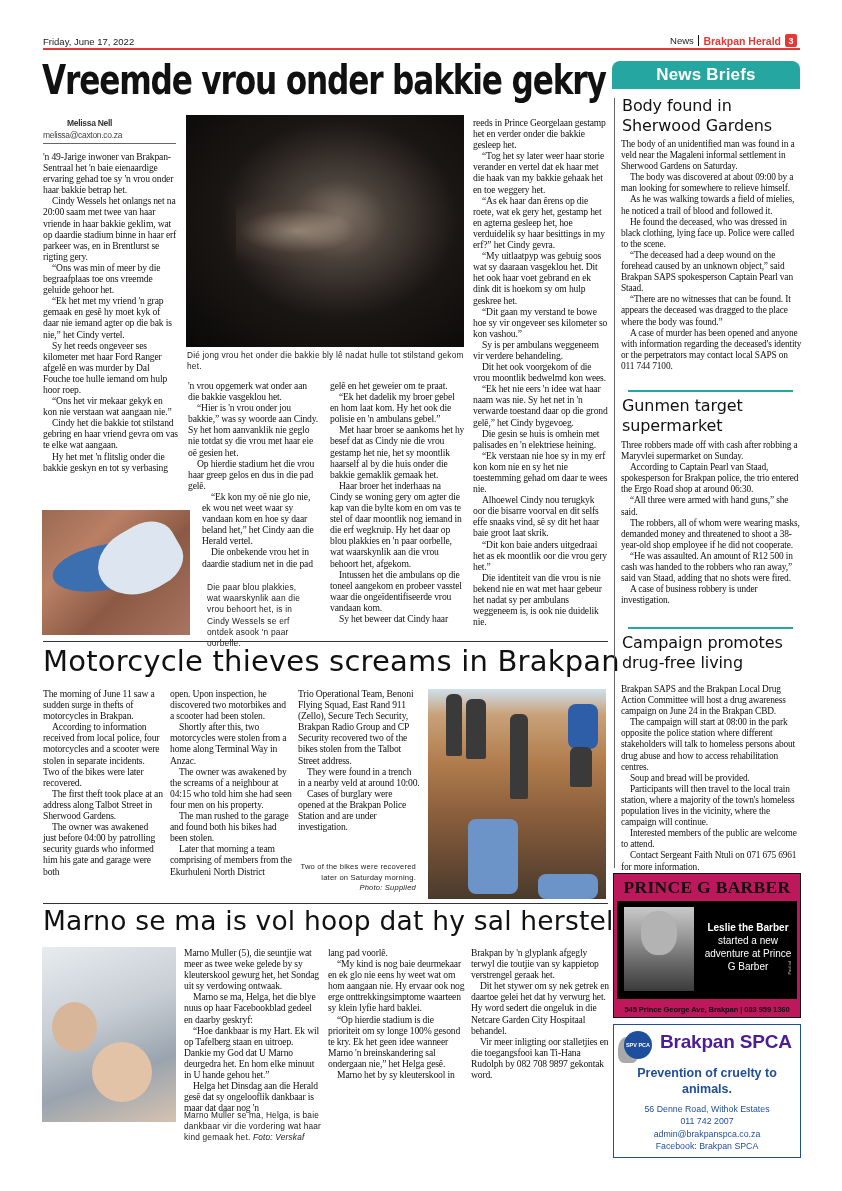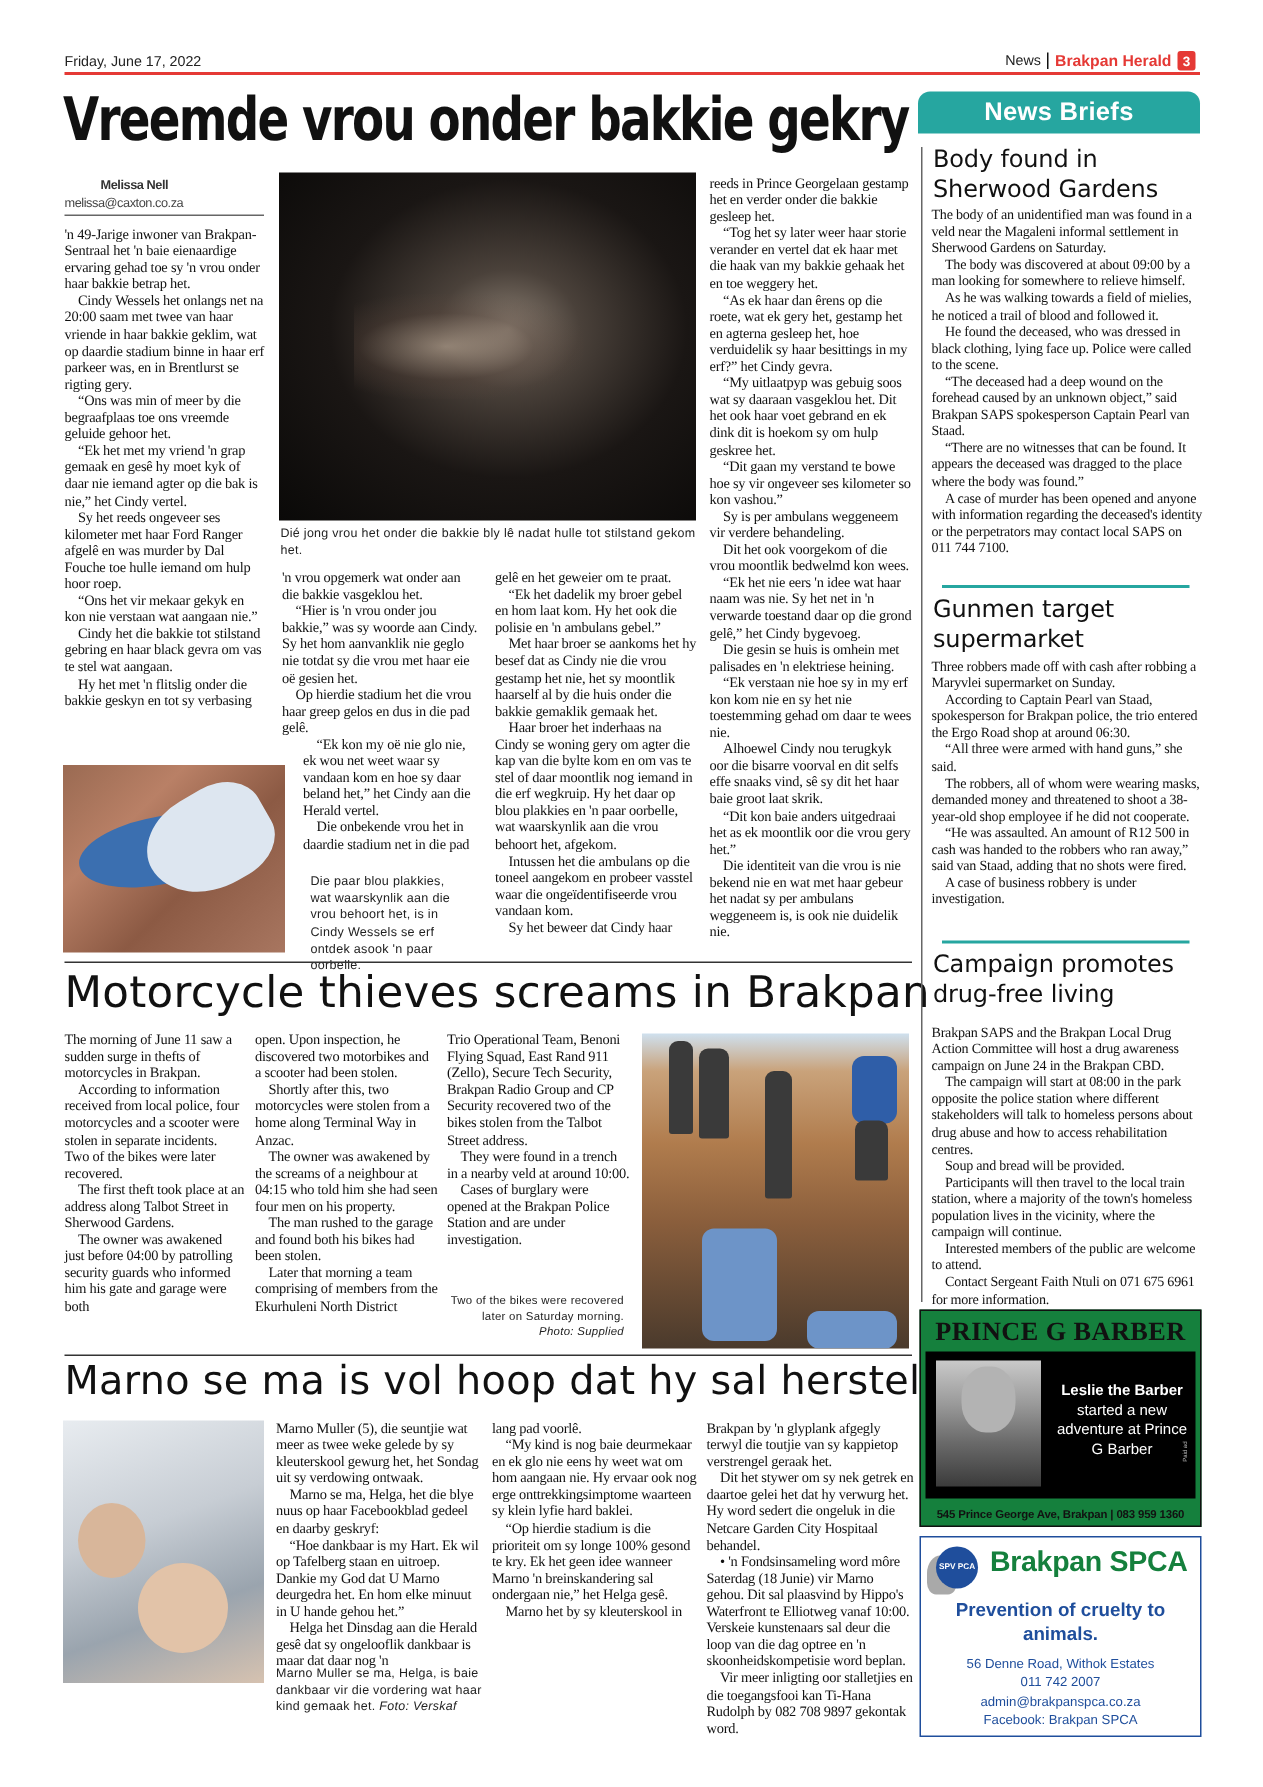--- a/index.html
+++ b/index.html
@@ -44,34 +44,34 @@
   .rule-thin { height: 1px; background: #333; }
 
   
   .sidebar-rule { left: 614px; top: 98px; width: 1px; height: 770px; background: #666; }
   .nb-banner { left: 612px; top: 61px; width: 188px; height: 28px; background: #26a6a0; border-radius: 8px 8px 0 0; display: flex; align-items: center; justify-content: center; color: #fff; font-family: "Liberation Sans", sans-serif; font-weight: bold; font-size: 17px; letter-spacing: 0.2px; }
   .brief-title { font-family: "DejaVu Sans", sans-serif; font-weight: normal; font-size: 16px; line-height: 20px; color: #111; letter-spacing: -0.1px; }
   .brief-rule { left: 628px; width: 165px; height: 2px; background: #26a6a0; }
   .sb-text { font-size: 9.4px; line-height: 11.1px; }
 
   
-  .ad-barber { left: 613px; top: 873px; width: 188px; height: 145px; border: 1.5px solid #111; background: #15803d; }
+  .ad-barber { left: 613px; top: 873px; width: 188px; height: 145px; border: 1.5px solid #111; background: #be185d; }
   .ad-barber .ttl { position: absolute; left: 2px; top: 3px; right: 2px; text-align: center; font-family: "Liberation Serif", serif; font-weight: bold; font-size: 17.5px; letter-spacing: 0.3px; color: #111; }
   .ad-barber .blk { position: absolute; left: 3px; top: 27px; right: 3px; height: 98px; background: #000; }
   .ad-barber .man { position: absolute; left: 7px; top: 6px; width: 70px; height: 84px; background: linear-gradient(180deg, #c9c9c9 0%, #999 35%, #6a6a6a 65%, #3b3b3b 100%); }
   .ad-barber .man::before { content: ""; position: absolute; left: 17px; top: 4px; width: 36px; height: 44px; border-radius: 45%; background: #b3b3b3; }
   .ad-barber .tag { position: absolute; left: 85px; top: 20px; width: 92px; text-align: center; color: #fff; font-family: "Liberation Sans", sans-serif; font-size: 10px; line-height: 13px; }
   .ad-barber .tag b { font-weight: bold; }
   .ad-barber .addr { position: absolute; left: 2px; right: 2px; bottom: 3px; text-align: center; font-family: "Liberation Sans", sans-serif; font-weight: bold; font-size: 7.6px; color: #111; letter-spacing: -0.1px; }
   .ad-barber .vert { position: absolute; right: 5px; top: 60px; font-size: 4px; color: #bbb; writing-mode: vertical-rl; transform: rotate(180deg); font-family: "Liberation Sans", sans-serif; }
 
   .ad-spca { left: 613px; top: 1024px; width: 188px; height: 134px; border: 1.5px solid #1f4e9c; background: #fff; }
   .ad-spca .logo { position: absolute; left: 10px; top: 6px; width: 28px; height: 28px; border-radius: 50%; background: #1f4e9c; color: #fff; font-size: 5.5px; font-family: "Liberation Sans", sans-serif; font-weight: bold; display: flex; align-items: center; justify-content: center; text-align: center; line-height: 6px; }
   .ad-spca .cat { position: absolute; left: 4px; top: 12px; width: 20px; height: 26px; border-radius: 45% 45% 30% 30%; background: #a9a9a9; }
-  .ad-spca .ttl { position: absolute; left: 46px; top: 6px; font-family: "Liberation Sans", sans-serif; font-weight: bold; font-size: 19px; color: #15803d; letter-spacing: -0.2px; }
+  .ad-spca .ttl { position: absolute; left: 46px; top: 6px; font-family: "Liberation Sans", sans-serif; font-weight: bold; font-size: 19px; color: #4c1d95; letter-spacing: -0.2px; }
   .ad-spca .slogan { position: absolute; left: 0; right: 0; top: 40px; text-align: center; font-family: "Liberation Sans", sans-serif; font-weight: bold; font-size: 12.5px; line-height: 16px; color: #1f4e9c; }
   .ad-spca .info { position: absolute; left: 0; right: 0; top: 78px; text-align: center; font-family: "Liberation Sans", sans-serif; font-size: 8.8px; line-height: 12.3px; color: #1f4e9c; }
 </style>
 </head>
 <body>
 
 <div class="abs hdr-date">Friday, June 17, 2022</div>
 <div class="abs hdr-right">
   <span class="hdr-news">News</span>
   <span class="hdr-sep"></span>
@@ -85,21 +85,21 @@
 <div class="abs byline-email">melissa@caxton.co.za</div>
 <div class="abs byline-rule"></div>
 
 <div class="abs body-text" style="left:43px; top:151px; width:135px;">
   <p class="noindent">'n 49-Jarige inwoner van Brakpan-Sentraal het 'n baie eienaardige ervaring gehad toe sy 'n vrou onder haar bakkie betrap het.</p>
   <p>Cindy Wessels het onlangs net na 20:00 saam met twee van haar vriende in haar bakkie geklim, wat op daardie stadium binne in haar erf parkeer was, en in Brentlurst se rigting gery.</p>
   <p>“Ons was min of meer by die begraafplaas toe ons vreemde geluide gehoor het.</p>
   <p>“Ek het met my vriend 'n grap gemaak en gesê hy moet kyk of daar nie iemand agter op die bak is nie,” het Cindy vertel.</p>
   <p>Sy het reeds ongeveer ses kilometer met haar Ford Ranger afgelê en was murder by Dal Fouche toe hulle iemand om hulp hoor roep.</p>
   <p>“Ons het vir mekaar gekyk en kon nie verstaan wat aangaan nie.”</p>
-  <p>Cindy het die bakkie tot stilstand gebring en haar black gevra om vas te stel wat aangaan.</p>
+  <p>Cindy het die bakkie tot stilstand gebring en haar vriend gevra om vas te elke wat aangaan.</p>
   <p>Hy het met 'n flitslig onder die bakkie geskyn en tot sy verbasing</p>
 </div>
 
 <div class="abs photo photo-dark" style="left:186px; top:115px; width:278px; height:232px;"></div>
 <div class="abs caption" style="left:187px; top:350px; width:280px; font-size:8.3px; line-height:11px;">Dié jong vrou het onder die bakkie bly lê nadat hulle tot stilstand gekom het.</div>
 
 <div class="abs photo photo-slippers" style="left:42px; top:510px; width:148px; height:125px;">
   <div class="slipper-blue"></div>
   <div class="slipper-white"></div>
 </div>
@@ -193,21 +193,20 @@
 </div>
 <div class="abs body-text" style="left:328px; top:947px; width:137px;">
   <p class="noindent">lang pad voorlê.</p>
   <p>“My kind is nog baie deurmekaar en ek glo nie eens hy weet wat om hom aangaan nie. Hy ervaar ook nog erge onttrekkingsimptome waarteen sy klein lyfie hard baklei.</p>
   <p>“Op hierdie stadium is die prioriteit om sy longe 100% gesond te kry. Ek het geen idee wanneer Marno 'n breinskandering sal ondergaan nie,” het Helga gesê.</p>
   <p>Marno het by sy kleuterskool in</p>
 </div>
 <div class="abs body-text" style="left:471px; top:947px; width:138px;">
   <p class="noindent">Brakpan by 'n glyplank afgegly terwyl die toutjie van sy kappietop verstrengel geraak het.</p>
   <p>Dit het stywer om sy nek getrek en daartoe gelei het dat hy verwurg het. Hy word sedert die ongeluk in die Netcare Garden City Hospitaal behandel.</p>
-  <p>• 'n Fondsinsameling word môre Saterdag (18 Junie) vir Marno gehou. Dit sal plaasvind by Hippo's Waterfront te Elliotweg vanaf 10:00. Verskeie kunstenaars sal deur die loop van die dag optree en 'n skoonheidskompetisie word beplan.</p>
   <p>Vir meer inligting oor stalletjies en die toegangsfooi kan Ti-Hana Rudolph by 082 708 9897 gekontak word.</p>
 </div>
 
 <div class="abs nb-banner">News Briefs</div>
 <div class="abs sidebar-rule"></div>
 
 <h3 class="abs brief-title" style="left:622px; top:96px; width:180px;">Body found in Sherwood Gardens</h3>
 <div class="abs body-text sb-text" style="left:621px; top:139px; width:182px;">
   <p class="noindent">The body of an unidentified man was found in a veld near the Magaleni informal settlement in Sherwood Gardens on Saturday.</p>
   <p>The body was discovered at about 09:00 by a man looking for somewhere to relieve himself.</p>

